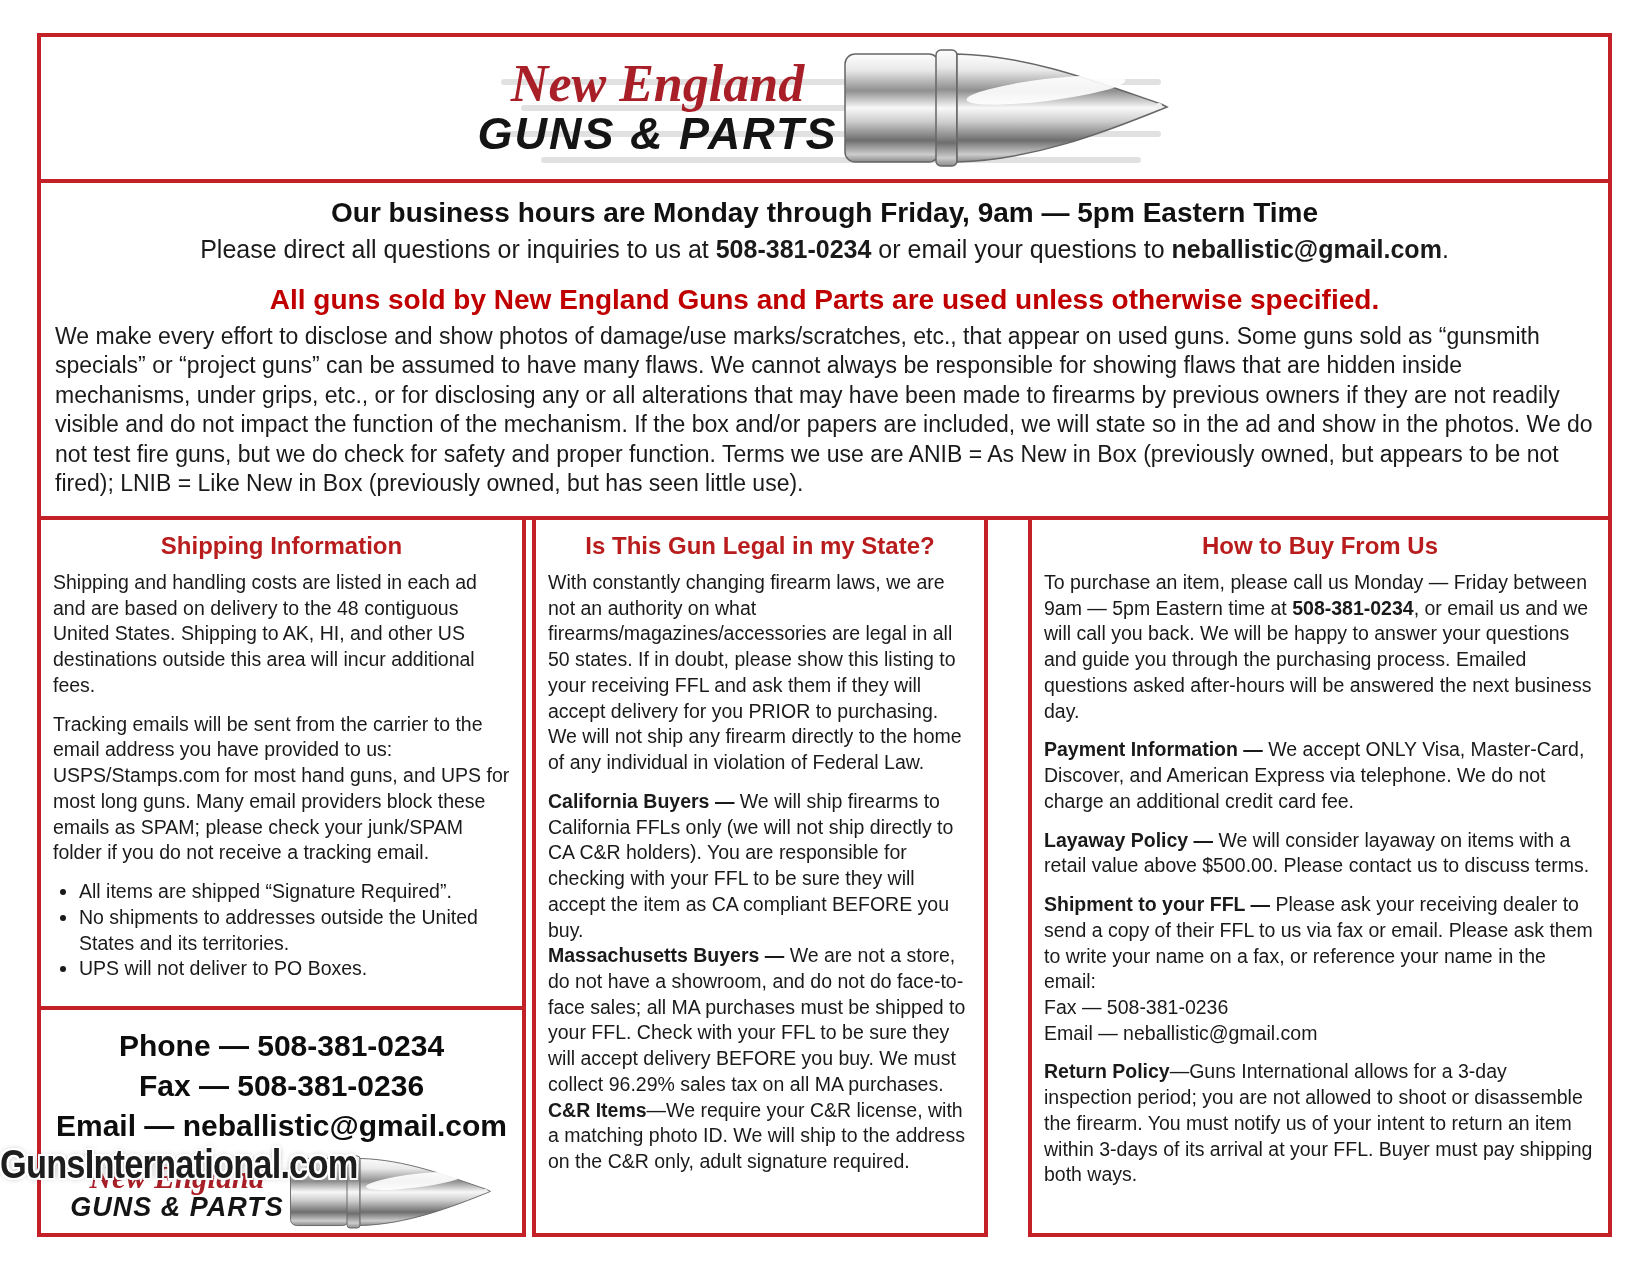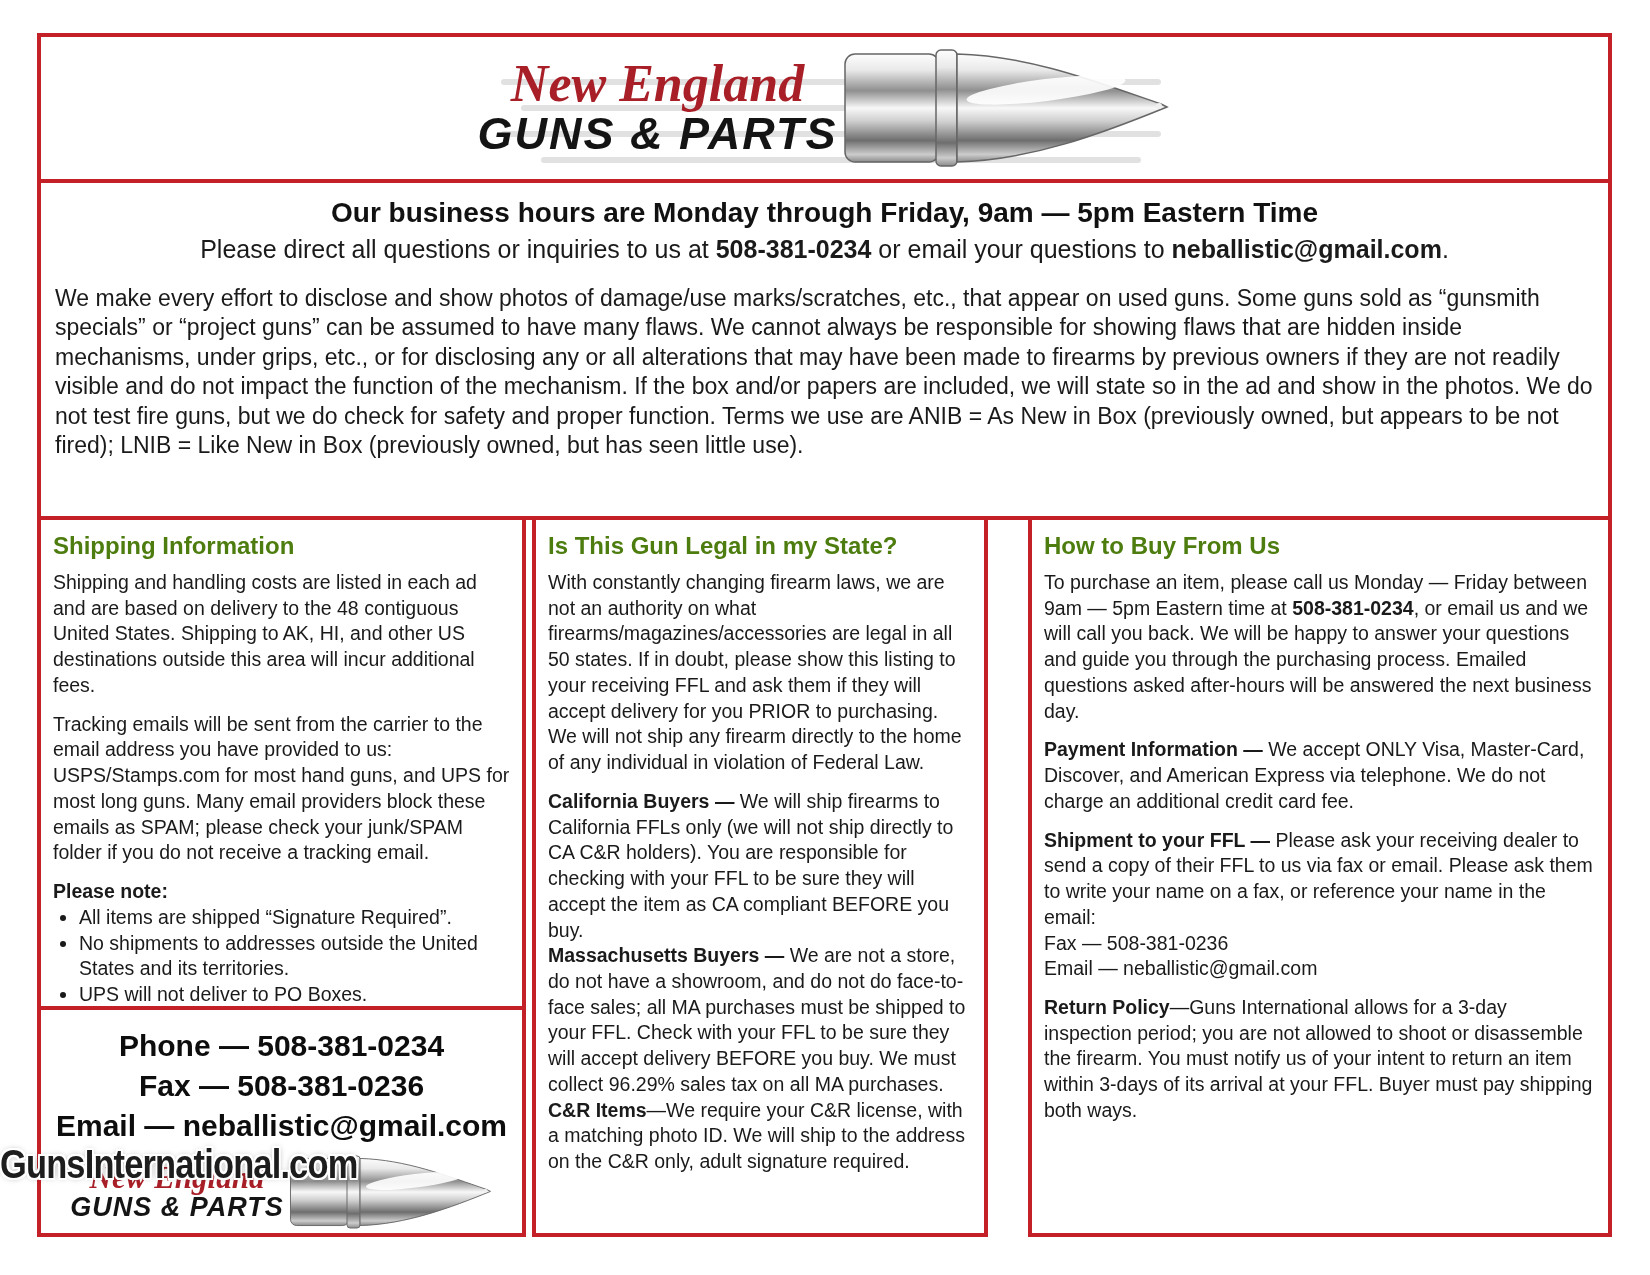--- a/index.html
+++ b/index.html
@@ -29,21 +29,21 @@
   
   .info-pad { padding:8px 14px 0 14px; }
   .hours-heading { font-size:28px; font-weight:bold; text-align:center; margin:6px 0 6px; color:#111; }
   .contact-line  { font-size:25px; text-align:center; margin:4px 0 20px; }
   .after-hours   { font-size:23px; text-align:center; margin:2px 0 0; }
   .used-heading  { font-size:28px; font-weight:bold; color:#c00000; text-align:center; margin:16px 0 6px; }
   .used-body     { font-size:23px; line-height:1.28; margin:0; text-align:left; }
 
   
   .col-pad { padding:6px 12px 6px 12px; }
-  .col-title { font-size:24px; font-weight:bold; text-align:left; margin:6px 0 10px; color:#4d7c0f; }
+  .col-title { font-size:24px; font-weight:bold; text-align:center; margin:6px 0 10px; color:#b91c1c; }
   .col-body p { font-size:19.5px; line-height:1.32; margin:0 0 13px; }
   .col-body p.sec { margin:0; }
   .col-body p.note { margin:0; font-weight:bold; }
   .col-body ul { margin:0; padding-left:26px; }
   .col-body li { font-size:19.5px; line-height:1.32; }
   .plain-line { font-size:19.5px; line-height:1.32; }
   .gap-after { margin-bottom:13px !important; }
 
   
   .contact-pad { padding-top:16px; }
@@ -99,30 +99,30 @@
           <circle cx="318" cy="62" r="3" fill="#f0f0f0"></circle>
         </svg>
       </div>
     </div>
   </div>
 
   <div class="rbox" id="box-info">
     <div class="info-pad">
       <div class="hours-heading">Our business hours are Monday through Friday, 9am — 5pm Eastern Time</div>
       <div class="contact-line"><span>Please direct all questions or inquiries to us at </span><b>508-381-0234</b><span> or email your questions to </span><b>neballistic@gmail.com</b><span>.</span></div>
+      <div class="used-heading">All guns sold by New England Guns and Parts are used unless otherwise specified.</div>
       <p class="used-body">We make every effort to disclose and show photos of damage/use marks/scratches, etc., that appear on used guns.  Some guns sold as “gunsmith specials” or “project guns” can be assumed to have many flaws.  We cannot always be responsible for showing flaws that are hidden inside mechanisms, under grips, etc., or for disclosing any or all alterations that may have been made to firearms by previous owners if they are not readily visible and do not impact the function of the mechanism.  If the box and/or papers are included, we will state so in the ad and show in the photos.  We do not test fire guns, but we do check for safety and proper function.  Terms we use are ANIB = As New in Box (previously owned, but appears to be not fired); LNIB =  Like New in Box (previously owned, but has seen little use).</p>
     </div>
   </div>
 
   <div class="rbox" id="box-shipping">
     <div class="col-pad col-body">
       <div class="col-title">Shipping Information</div>
       <p>Shipping and handling costs are listed in each ad and are based on delivery to the 48 contiguous United States.  Shipping to AK, HI, and other US destinations outside this area will incur additional fees.</p>
       <p>Tracking emails will be sent from the carrier to the email address you have provided to us:  USPS/Stamps.com for most hand guns, and UPS for most long guns.  Many email providers block these emails as SPAM; please check your junk/SPAM folder if you do not receive a tracking email.</p>
-      <p class="note">Please note:</p>
       <ul>
         <li>All items are shipped “Signature Required”.</li>
         <li>No shipments to addresses outside the United States and its territories.</li>
         <li>UPS will not deliver to PO Boxes.</li>
       </ul>
     </div>
   </div>
 
   <div class="rbox" id="box-contact">
     <div class="contact-pad">
@@ -167,20 +167,21 @@
       <p class="sec"><b>Massachusetts Buyers — </b><span>We are not a store, do not have a showroom, and do not do face-to-face sales; all MA purchases must be shipped to your FFL.  Check with your FFL to be sure they will accept delivery BEFORE you buy.  We must collect 96.29% sales tax on all MA purchases.</span></p>
       <p class="sec"><b>C&amp;R Items</b><span>—We require your C&amp;R license, with a matching photo ID. We will ship to the address on the C&amp;R only, adult signature required.</span></p>
     </div>
   </div>
 
   <div class="rbox" id="box-buy">
     <div class="col-pad col-body">
       <div class="col-title">How to Buy From Us</div>
       <p><span>To purchase an item, please call us Monday — Friday between 9am — 5pm Eastern time at </span><b>508-381-0234</b><span>, or email us and we will call you back.  We will be happy to answer your questions and guide you through the purchasing process.  Emailed questions asked after-hours will be answered the next business day.</span></p>
       <p><b>Payment Information — </b><span>We accept  ONLY  Visa, Master-Card, Discover, and American Express via telephone.  We do not charge an additional credit card fee.</span></p>
+      <p><b>Layaway Policy — </b><span>We will consider layaway on items with a retail value above $500.00.  Please contact us to discuss terms.</span></p>
       <p class="sec"><b>Shipment to your FFL — </b><span>Please ask your receiving dealer to send a copy of their FFL to us via fax or email.  Please ask them to write your name on a fax, or reference your name in the email:</span></p>
       <div class="plain-line">Fax — 508-381-0236</div>
       <div class="plain-line gap-after">Email — neballistic@gmail.com</div>
       <p><b>Return Policy</b><span>—Guns International allows for a 3-day inspection period; you are not allowed to shoot or disassemble the firearm.  You must notify us of your intent to return an item within 3-days of its arrival at your FFL.  Buyer must pay shipping both ways.</span></p>
     </div>
   </div>
 
   <div class="watermark">GunsInternational.com</div>
 
 </div>

